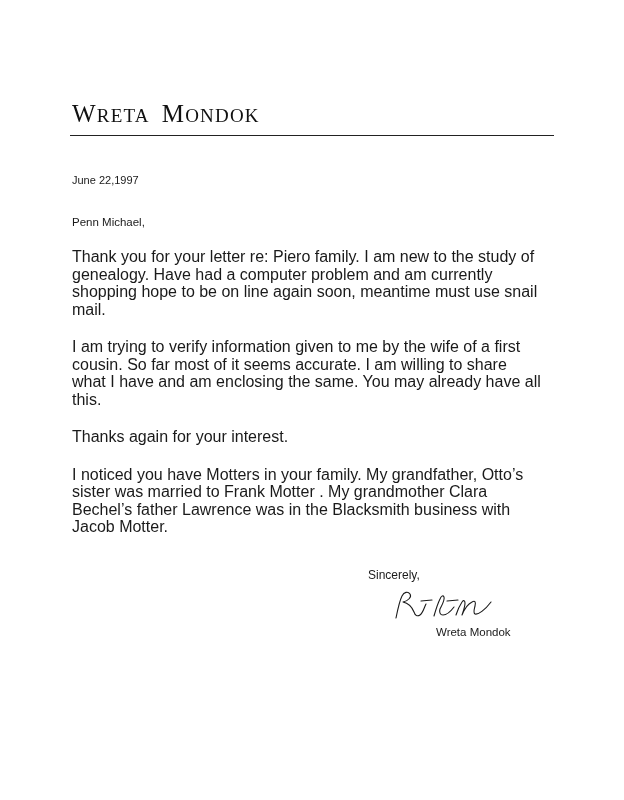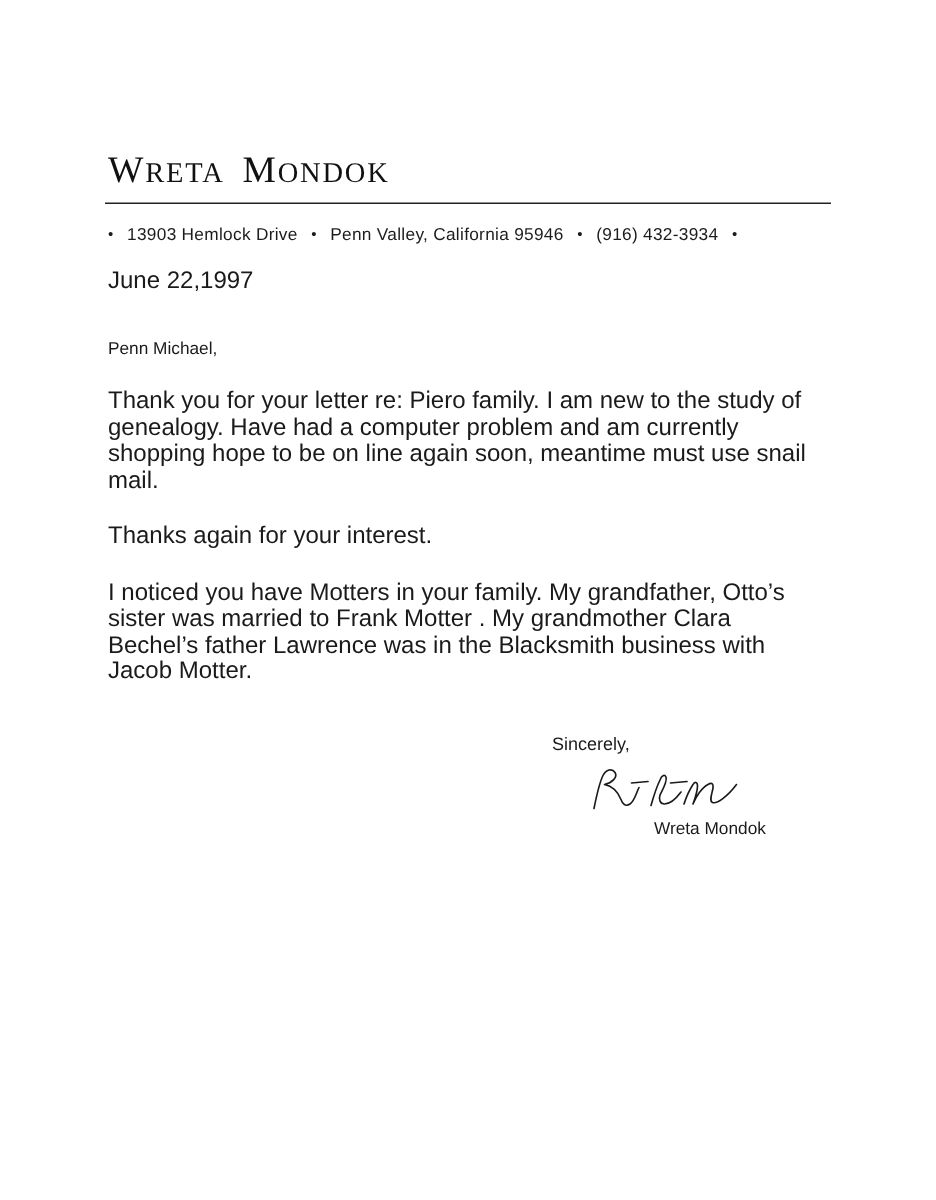--- a/index.html
+++ b/index.html
@@ -69,22 +69,22 @@
     position: relative;
     top: -1px;
     padding: 0 9px;
   }
   .address-line .bullet.first {
     padding-left: 2px;
   }
 
   
   .date {
-    margin-top: 16px;
-    font-size: 16px;
+    margin-top: 38px;
+    font-size: 11px;
     padding-left: 2px;
   }
 
   .salutation {
     margin-top: 30px;
     font-size: 11.5px;
     padding-left: 2px;
   }
 
   p.para {
@@ -122,29 +122,27 @@
 
 <div class="page">
   <div class="letter">
 
     <div class="letterhead-name">
       <span class="word"><span class="cap">W</span><span class="small">RETA</span></span><span class="word"><span class="cap">M</span><span class="small">ONDOK</span></span>
     </div>
 
     <div class="rule"></div>
 
-    <div class="address-line">
-      <span class="bullet first">•</span><span>13903 Hemlock Drive</span><span class="bullet">•</span><span>Penn Valley, California   95946</span><span class="bullet">•</span><span>(916) 432-3934</span><span class="bullet">•</span>
-    </div>
 
     <div class="date">June 22,1997</div>
 
     <div class="salutation">Penn Michael,</div>
 
     <p class="para">Thank you for your letter re: Piero family. I am new to the study of genealogy. Have had a computer problem and am currently shopping hope to be on line again soon, meantime must use snail mail.</p>
+    <p class="para">I am trying to verify information given to me by the wife of a first cousin. So far most of it seems accurate. I am willing to share what I have and am enclosing the same. You  may already have all this.</p>
     <p class="para">Thanks again for your interest.</p>
     <p class="para">I noticed you have Motters in your family. My grandfather, Otto’s sister was married to Frank Motter . My grandmother Clara Bechel’s father Lawrence was in the Blacksmith business with Jacob Motter.</p>
 
     <div class="closing-block">
       <div class="closing">Sincerely,</div>
       <div class="signature">
         <svg width="110" height="36" viewBox="0 0 110 36" aria-hidden="true">
           <path d="M6 30 C8 20, 10 12, 12 8 C14 4, 18 3, 20 6 C22 9, 18 13, 13 14 C18 15, 22 19, 24 24 C25 27, 27 29, 30 27 C33 25, 34 20, 36 16 M31 13 L42 12 M44 28 C46 21, 48 15, 50 11 C51 8, 53 7, 54 9 C55 12, 52 17, 50 21 C49 24, 50 27, 53 27 C57 27, 61 23, 64 19 M57 13 L68 12 M66 27 C68 21, 70 17, 72 14 C73 12, 75 12, 75 15 C75 19, 73 24, 72 27 C74 22, 78 16, 82 14 C85 12, 86 14, 85 18 C84 22, 83 25, 85 26 C88 27, 95 22, 101 14" fill="none" stroke="#1a1a1a" stroke-width="1.1" stroke-linecap="round" stroke-linejoin="round"></path>
         </svg>
       </div>

